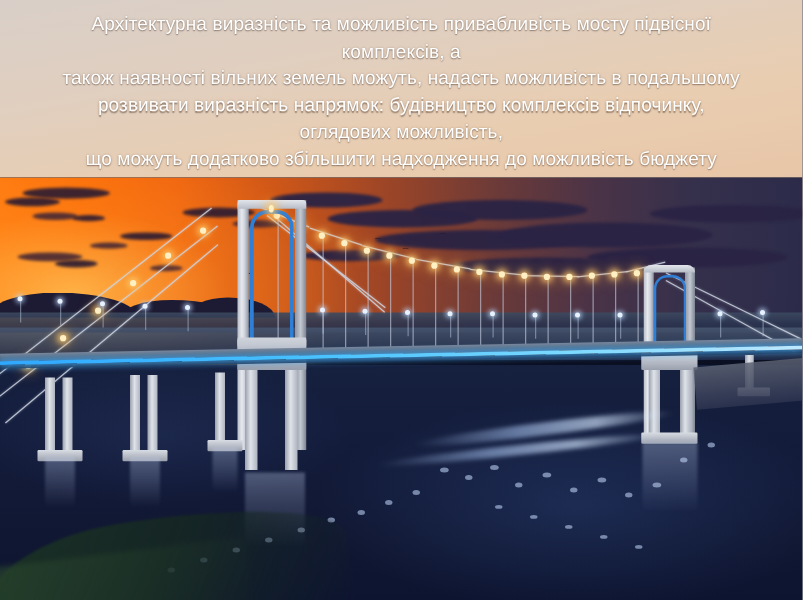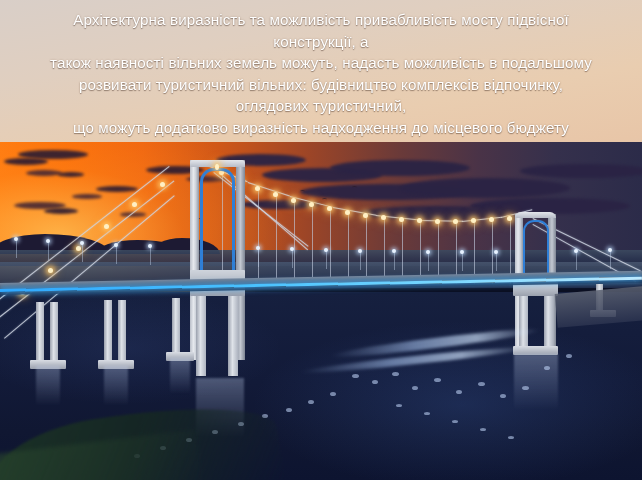--- a/index.html
+++ b/index.html
@@ -104,25 +104,25 @@
     filter:blur(1.6px);border-radius:50%;}
   .bird{position:absolute;width:5px;height:2px;border-top:1px solid #2a1c2a;border-radius:50%;opacity:.75;}
 </style>
 </head>
 <body>
 
 <div id="slide">
 
   <div id="caption">
     <div class="cap-line l1">Архітектурна виразність та можливість привабливість мосту підвісної</div>
-    <div class="cap-line">конструкції, а</div>
+    <div class="cap-line">комплексів, а</div>
     <div class="cap-line">також наявності вільних земель можуть, надасть можливість в подальшому</div>
-    <div class="cap-line">розвивати туристичний вільних: будівництво комплексів відпочинку,</div>
-    <div class="cap-line">оглядових туристичний,</div>
-    <div class="cap-line">що можуть додатково виразність надходження до місцевого бюджету</div>
+    <div class="cap-line">розвивати виразність напрямок: будівництво комплексів відпочинку,</div>
+    <div class="cap-line">оглядових можливість,</div>
+    <div class="cap-line">що можуть додатково збільшити надходження до можливість бюджету</div>
   </div>
 
   <div id="photo">
 
     <div class="sky"></div>
     <div class="sky-glow"></div>
 
     <div class="cloud c-dark" style="left:18px;top:8px;width:70px;height:9px;"></div>
     <div class="cloud c-dark" style="left:4px;top:16px;width:44px;height:7px;"></div>
     <div class="cloud c-mid" style="left:26px;top:28px;width:36px;height:6px;"></div>

